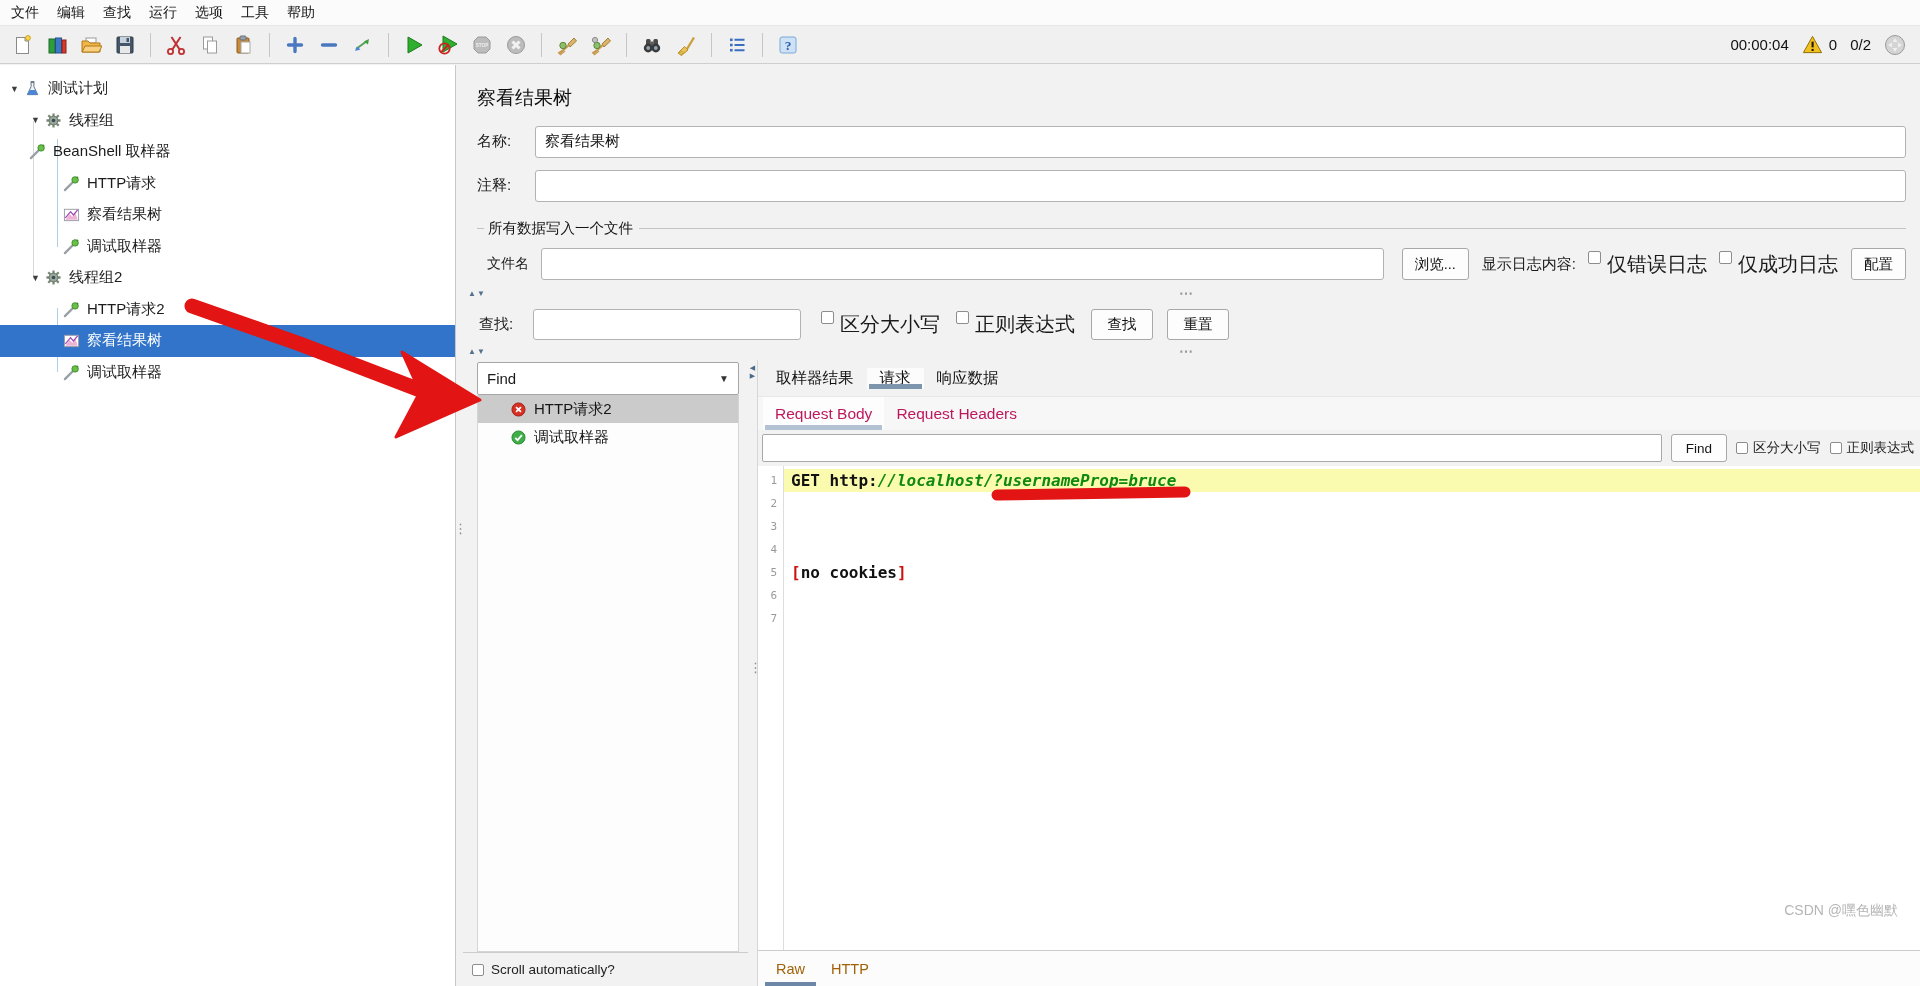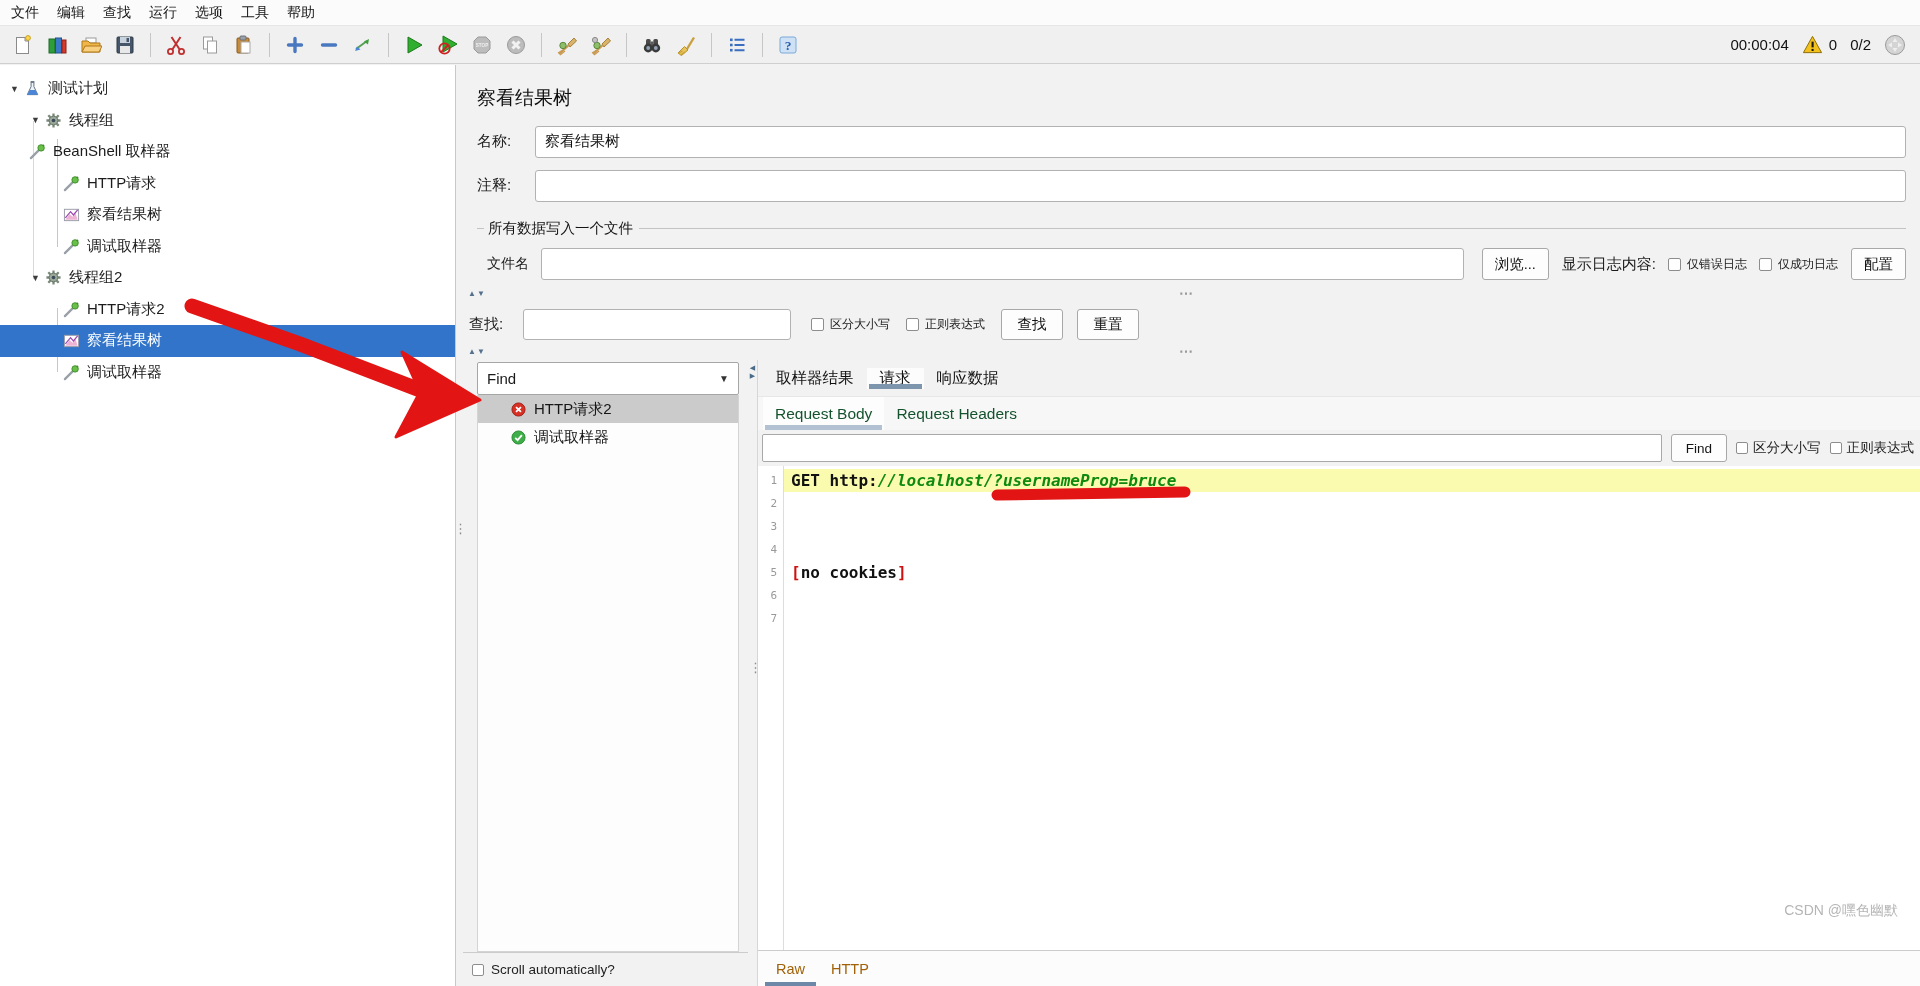--- a/index.html
+++ b/index.html
@@ -50,30 +50,30 @@
   .fs-line { height:1px; background:#c3c3c3; flex:none; }
   .fs-line.pre { width:7px; margin-right:4px; }
   .fs-line.post { flex:1; margin-left:6px; }
   .file-row { display:flex; align-items:center; margin-top:9px; height:34px; }
   .file-label { width:64px; font-size:14px; flex:none; padding-left:10px; }
   .file-input { flex:1; height:32px; background:#fff; border:1px solid #b2b2b2; border-radius:3px; font-size:15px; padding:0 9px; outline:none; font-family:inherit; }
   .btn { height:32px; background:#fdfdfd; border:1px solid #a8a8a8; border-radius:3px; font-family:"Liberation Sans",sans-serif; font-size:14.5px; color:#141414; padding:0 12px; display:flex; align-items:center; justify-content:center; }
   .browse-btn { margin-left:18px; }
   .log-label { margin-left:13px; font-size:15px; white-space:nowrap; }
   .cbx { width:13px; height:13px; background:#fff; border:1px solid #8d8d8d; border-radius:2px; flex:none; }
-  .cb-group { display:flex; align-items:center; gap:6px; margin-left:12px; white-space:nowrap; font-size:12px; }
+  .cb-group { display:flex; gap:6px; margin-left:12px; white-space:nowrap; font-size:20px; }
   .configure-btn { margin-left:13px; }
 
   
   .split-row { height:13px; position:relative; }
   .split-arrows { position:absolute; left:5px; top:0px; font-size:8px; color:#54708c; letter-spacing:1px; }
   .split-dots { position:absolute; left:716px; top:-4px; font-size:14px; color:#9a9a9a; font-weight:bold; letter-spacing:1px; }
 
   
-  .search-row { height:45px; display:flex; align-items:center; padding-left:6px; font-size:15px; }
+  .search-row { height:45px; display:flex; align-items:center; padding-left:6px; font-size:15px;margin-left:10px; }
   .search-label { width:54px; flex:none; }
   .search-input { width:268px; height:31px; background:#fff; border:1px solid #b2b2b2; border-radius:3px; font-size:15px; padding:0 8px; outline:none; font-family:inherit; }
   .search-cb1 { margin-left:20px; }
   .search-cb2 { margin-left:16px; }
   .search-btn { width:62px; margin-left:16px; height:31px; }
   .reset-btn { width:62px; margin-left:14px; height:31px; }
 
   
   .lower { flex:1; display:flex; min-height:0; }
   .results-sub { width:285px; flex:none; background:#f2f2f2; position:relative; padding:2px 0 0 14px; }
@@ -88,21 +88,21 @@
 
   .vsplit2 { width:9px; background:#f2f2f2; position:relative; flex:none; }
   .harrows { position:absolute; top:4px; left:0px; font-size:7px; color:#4a6a8a; line-height:8px; text-align:center; width:9px; }
 
   .detail-sub { flex:1; display:flex; flex-direction:column; min-width:0; background:#ffffff; border-left:1px solid #d6d6d6; }
   .tabs { height:36px; background:#f2f2f2; display:flex; align-items:center; padding-left:5px; font-size:15.5px; flex:none; }
   .tab { display:flex; align-items:center; padding:0 13px; position:relative; color:#111; }
   .tab.active { background:#fcfcfc; }
   .tab.active::after { content:""; position:absolute; left:2px; right:2px; bottom:0; height:5px; background:#7e95ae; }
   .subtabs { height:34px; background:#f7f7f7; display:flex; align-items:stretch; padding-left:5px; font-size:15.5px; border-top:1px solid #e7e7e7; flex:none; }
-  .subtab { display:flex; align-items:center; padding:0 12px; position:relative; color:#14532d; }
+  .subtab { display:flex; align-items:center; padding:0 12px; position:relative; color:#be185d; }
   .subtab.active { background:#fdfdfd; }
   .subtab.active::after { content:""; position:absolute; left:2px; right:2px; bottom:0; height:5px; background:#b3c2d2; }
   .find-row { height:36px; background:#f2f2f2; display:flex; align-items:center; gap:9px; padding:0 6px 0 4px; font-size:13.5px; flex:none; }
   .find-input { flex:1; height:28px; background:#fff; border:1px solid #a8a8a8; border-radius:2px; outline:none; font-size:14px; padding:0 7px; font-family:inherit; min-width:0; }
   .find-btn { height:28px; font-size:13.5px; padding:0 14px; }
   .fcb { display:flex; align-items:center; gap:5px; white-space:nowrap; }
 
   
   .code-wrap { flex:1; display:flex; position:relative; background:#fff; min-height:0; overflow:hidden; }
   .gutter { width:26px; flex:none; border-right:1px solid #dddddd; padding-top:3px; background:#fff; }

